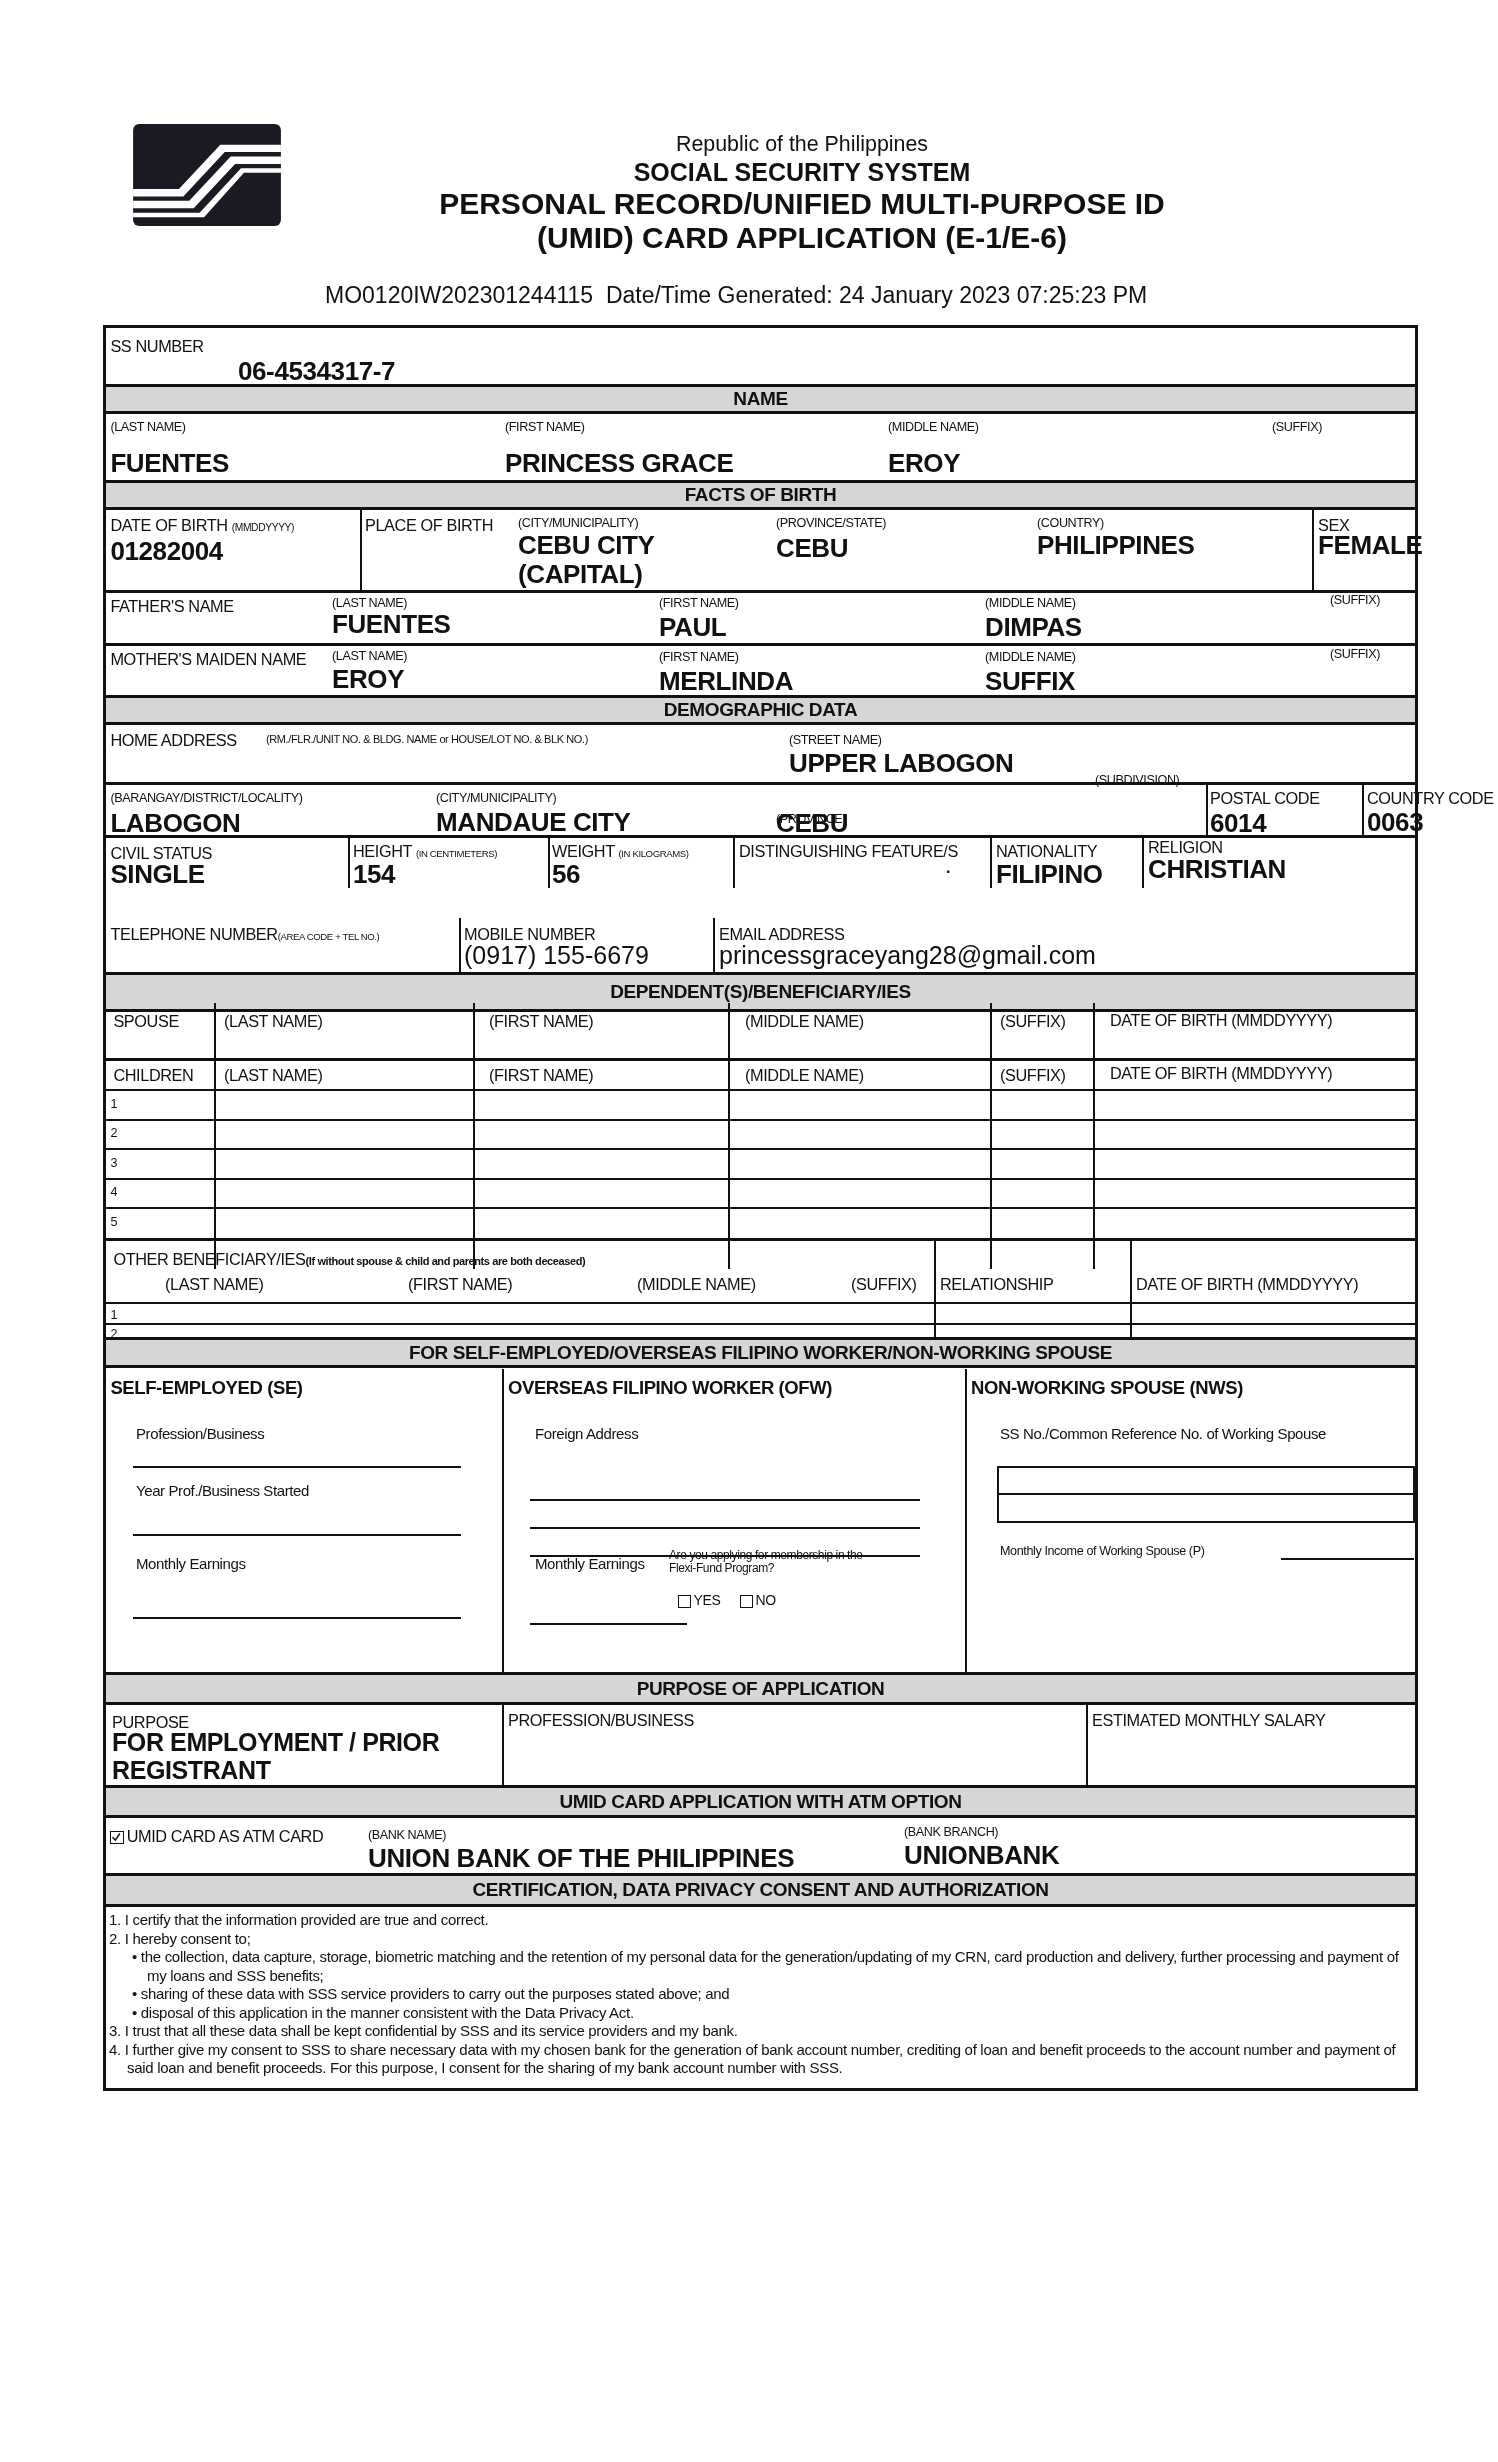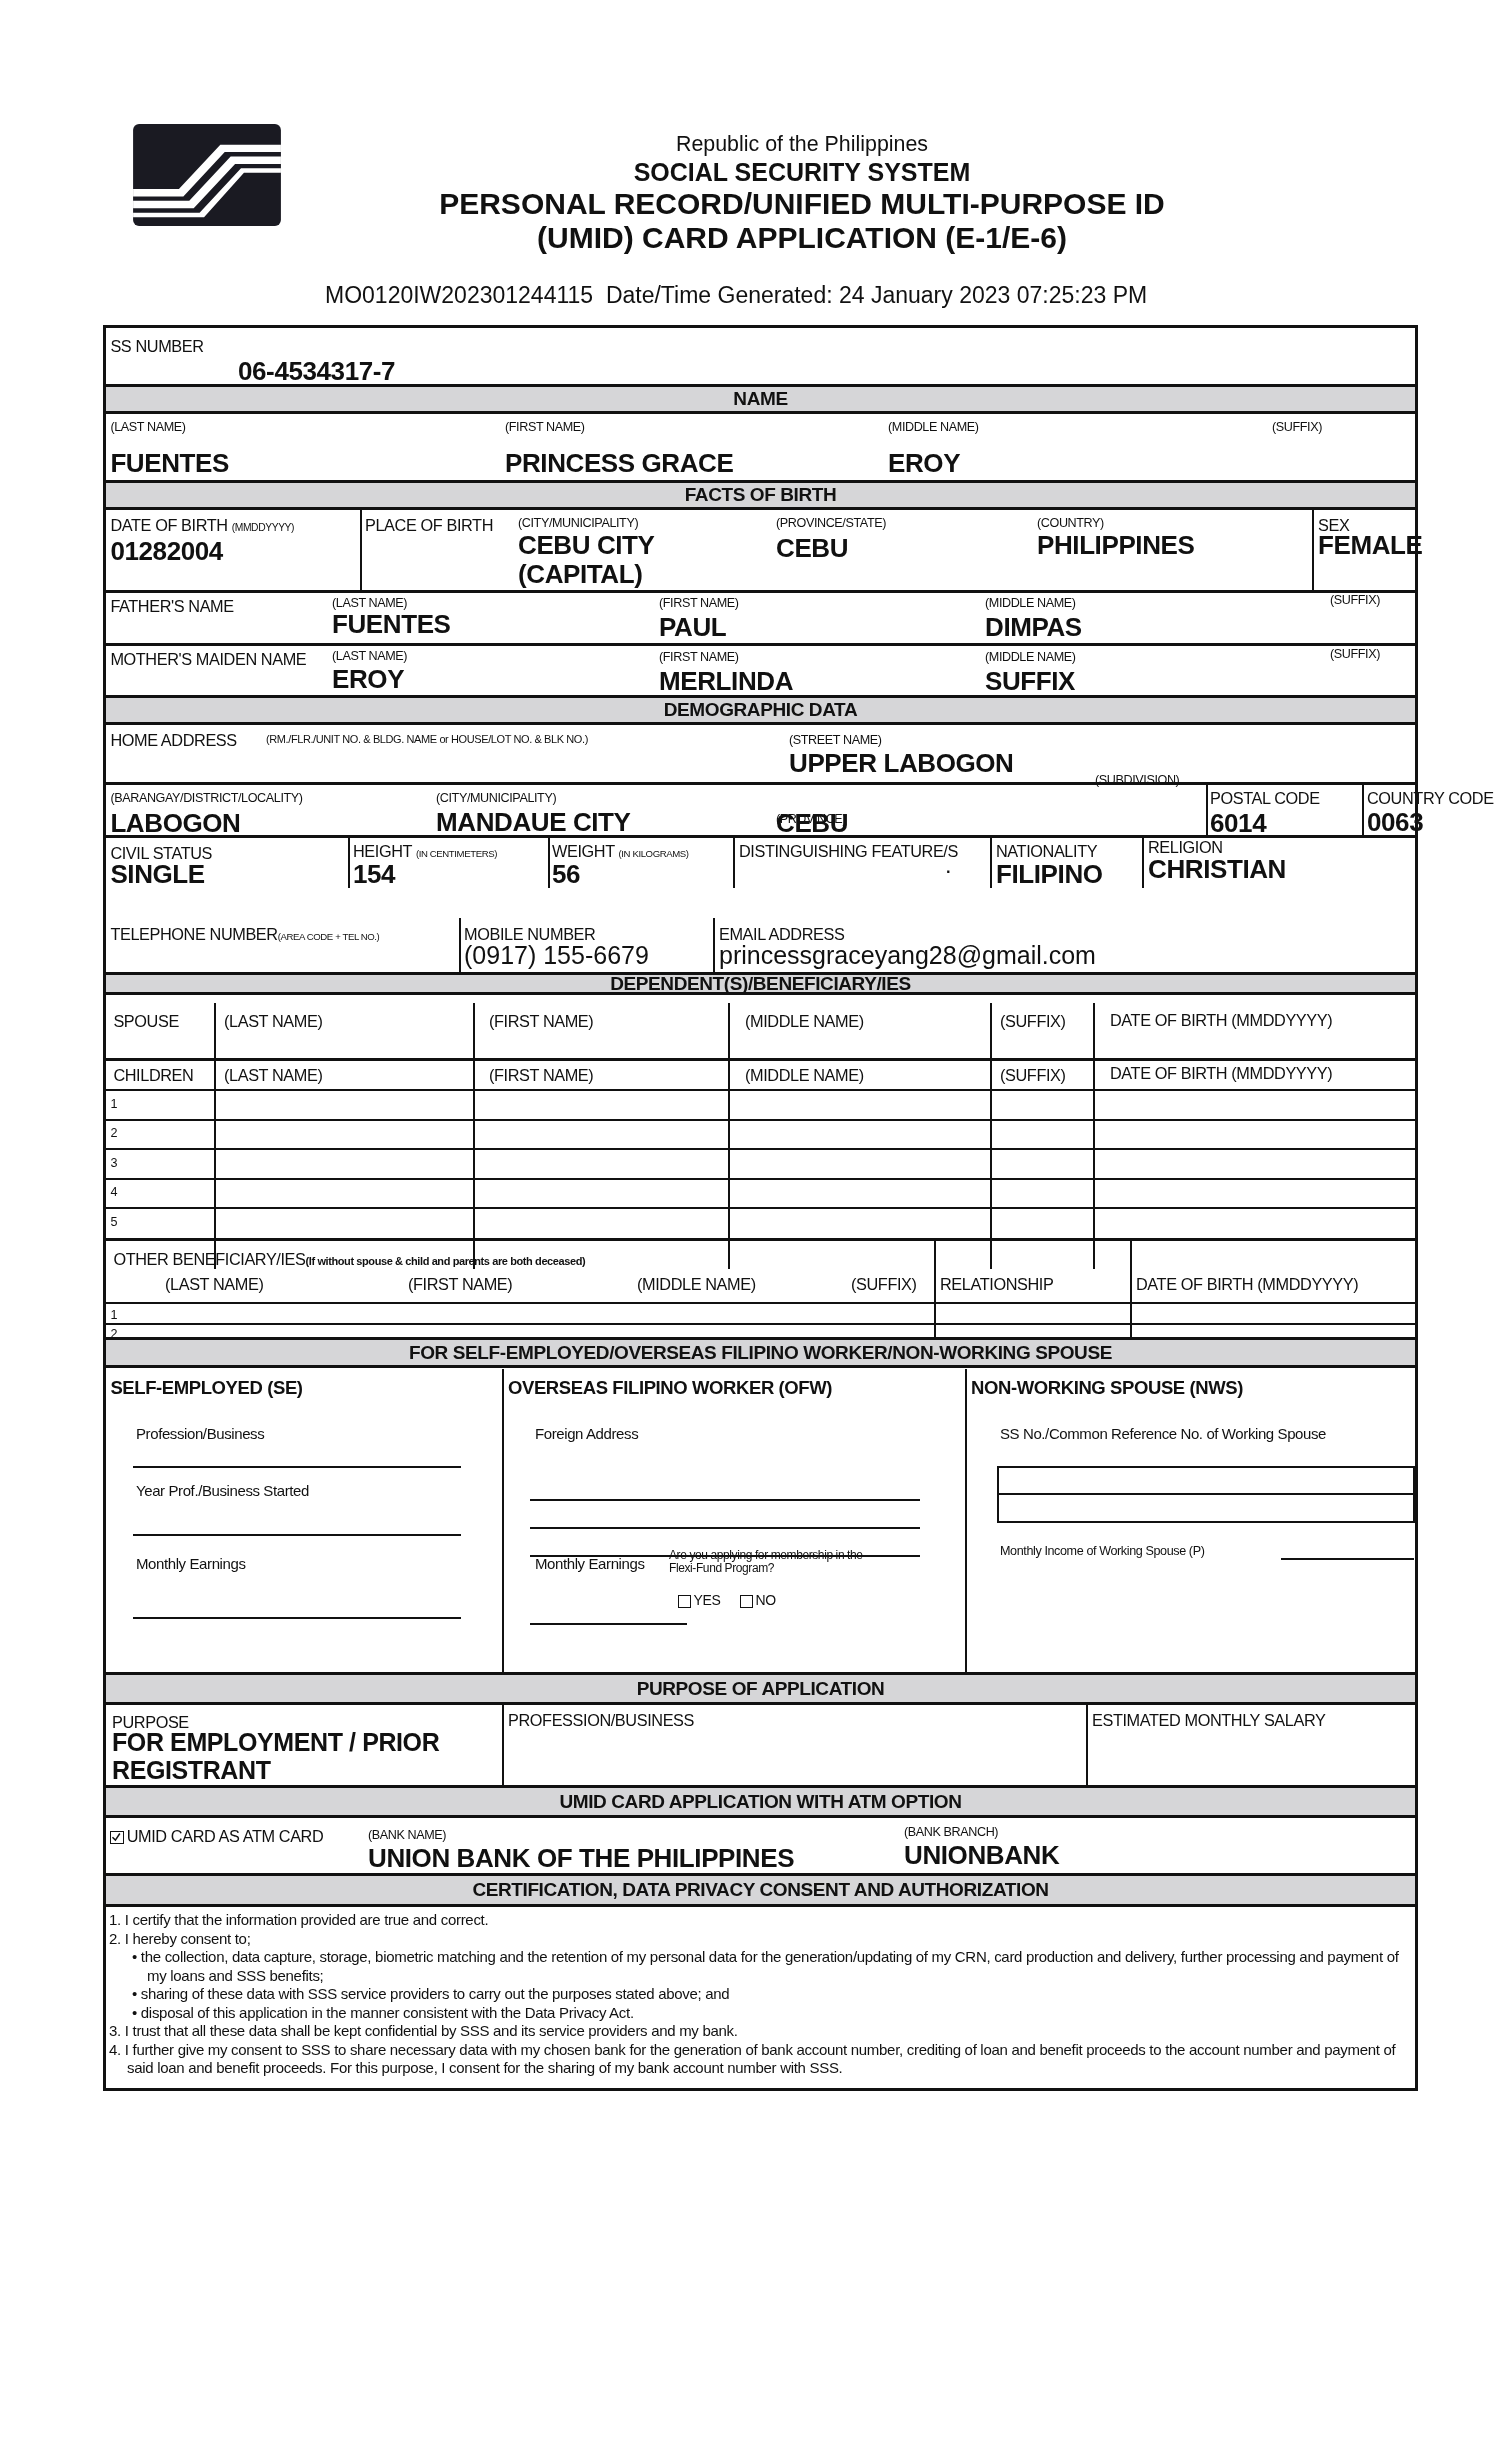--- a/index.html
+++ b/index.html
@@ -141,21 +141,21 @@
   <div class="val" style="left:1042px;top:526px;">CHRISTIAN</div>
 
   <div class="lbl" style="left:4.4px;top:597px;"><span>TELEPHONE NUMBER</span><span style="font-size:9.6px">(AREA CODE + TEL NO.)</span></div>
   <div class="vline" style="left:353px;top:590px;height:56px;"></div>
   <div class="lbl" style="left:358px;top:597px;">MOBILE NUMBER</div>
   <div class="val-m" style="left:358px;top:613px;">(0917) 155-6679</div>
   <div class="vline" style="left:607px;top:590px;height:56px;"></div>
   <div class="lbl" style="left:613px;top:597px;">EMAIL ADDRESS</div>
   <div class="val-m" style="left:613px;top:613px;">princessgraceyang28@gmail.com</div>
 
-  <div class="band" style="top:644px;height:23px;">DEPENDENT(S)/BENEFICIARY/IES</div>
+  <div class="band" style="top:644px;height:40px;">DEPENDENT(S)/BENEFICIARY/IES</div>
   <div class="lbl" style="left:7.4px;top:684px;">SPOUSE</div>
   <div class="lbl" style="left:118px;top:684px;">(LAST NAME)</div>
   <div class="lbl" style="left:383px;top:684px;">(FIRST NAME)</div>
   <div class="lbl" style="left:639px;top:684px;">(MIDDLE NAME)</div>
   <div class="lbl" style="left:894px;top:684px;">(SUFFIX)</div>
   <div class="lbl" style="left:1004px;top:683px;">DATE OF BIRTH (MMDDYYYY)</div>
   <div class="vline" style="left:108px;top:675px;height:266px;"></div>
   <div class="vline" style="left:367px;top:675px;height:266px;"></div>
   <div class="vline" style="left:622px;top:675px;height:266px;"></div>
   <div class="vline" style="left:884px;top:675px;height:266px;"></div>

